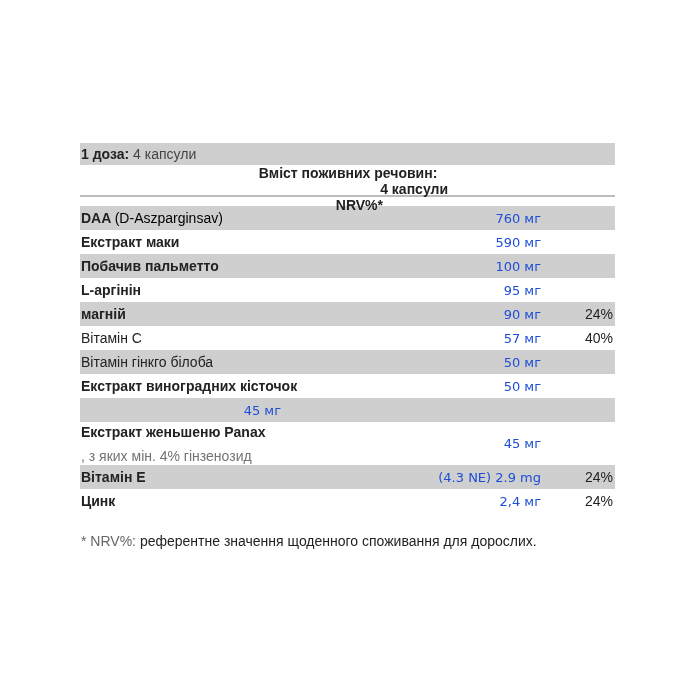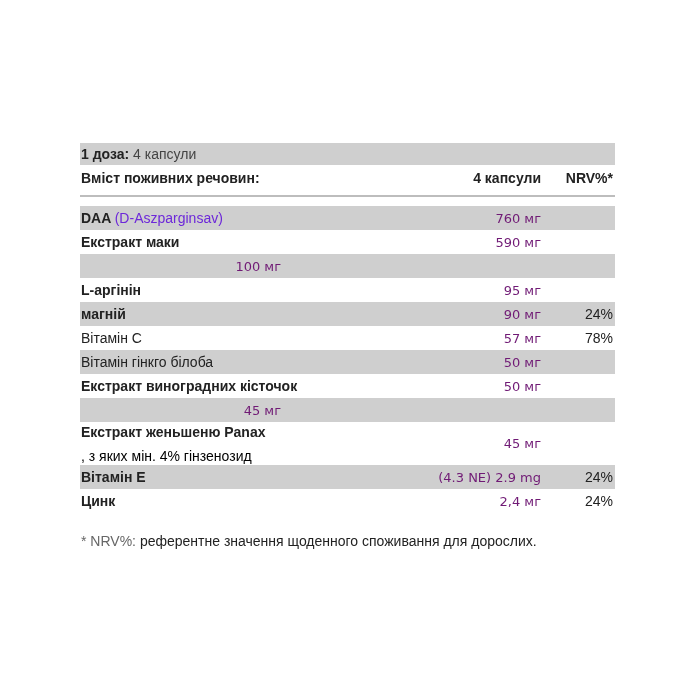--- a/index.html
+++ b/index.html
@@ -20,52 +20,52 @@
       color: #222;
     }
     .row {
       display: flex;
       align-items: center;
       height: 24px;
       padding-left: 1px;
     }
     .row.gray { background: #cfcfcf; }
     .row.dose { height: 22px; }
-    .row.head { height: 25px; font-weight: bold; }
+    .row.head { height: 25px; font-weight: bold; flex-direction: column; }
     .sep {
       height: 2px;
       background: #bdbdbd;
       margin-top: 5px;
       margin-bottom: 9px;
     }
     .name {
       flex: 1;
       font-weight: bold;
       white-space: nowrap;
     }
-    .name .light, .light { font-weight: normal; color: #6d28d9; }
+    .name .light, .light { font-weight: normal; color: #000000; }
     .amt {
       width: 200px;
       text-align: right;
-      color: #701a75;
+      color: #1d4ed8;
       font-family: "DejaVu Sans", sans-serif;
       font-size: 13px;
       padding-right: 0;
     }
     .nrv {
       width: 72px;
       text-align: right;
       font-weight: normal;
       padding-right: 2px;
     }
     .head .amt { color: #222; font-family: "Liberation Sans", sans-serif; font-size: 14px; }
     .head .nrv { font-weight: bold; }
     .row.tall { height: 43px; }
     .tall .name { display: flex; flex-direction: column; justify-content: center; line-height: 24px; }
-    .tall .name .sub { font-weight: normal; color: #000000; }
+    .tall .name .sub { font-weight: normal; color: #737373; }
     .dose .name { font-weight: bold; }
     .dose .light { color: #444; }
     .foot {
       margin-top: 20px;
       font-size: 14px;
       color: #222;
       padding-left: 1px;
     }
     .foot .light { color: #666; }
   </style>
@@ -98,40 +98,41 @@
     <div class="nrv"></div>
   </div>
 
   <div class="row">
     <div class="name">Екстракт маки</div>
     <div class="amt">590 мг</div>
     <div class="nrv"></div>
   </div>
 
   <div class="row gray">
+    <div class="name">Побачив пальметто</div>
     <div class="amt">100 мг</div>
     <div class="nrv"></div>
   </div>
 
   <div class="row">
     <div class="name">L-аргінін</div>
     <div class="amt">95 мг</div>
     <div class="nrv"></div>
   </div>
 
   <div class="row gray">
     <div class="name">магній</div>
     <div class="amt">90 мг</div>
     <div class="nrv">24%</div>
   </div>
 
   <div class="row">
     <div class="name" style="font-weight:normal;">Вітамін C</div>
     <div class="amt">57 мг</div>
-    <div class="nrv">78%</div>
+    <div class="nrv">40%</div>
   </div>
 
   <div class="row gray">
     <div class="name" style="font-weight:normal;">Вітамін гінкго білоба</div>
     <div class="amt">50 мг</div>
     <div class="nrv"></div>
   </div>
 
   <div class="row">
     <div class="name">Екстракт виноградних кісточок</div>

